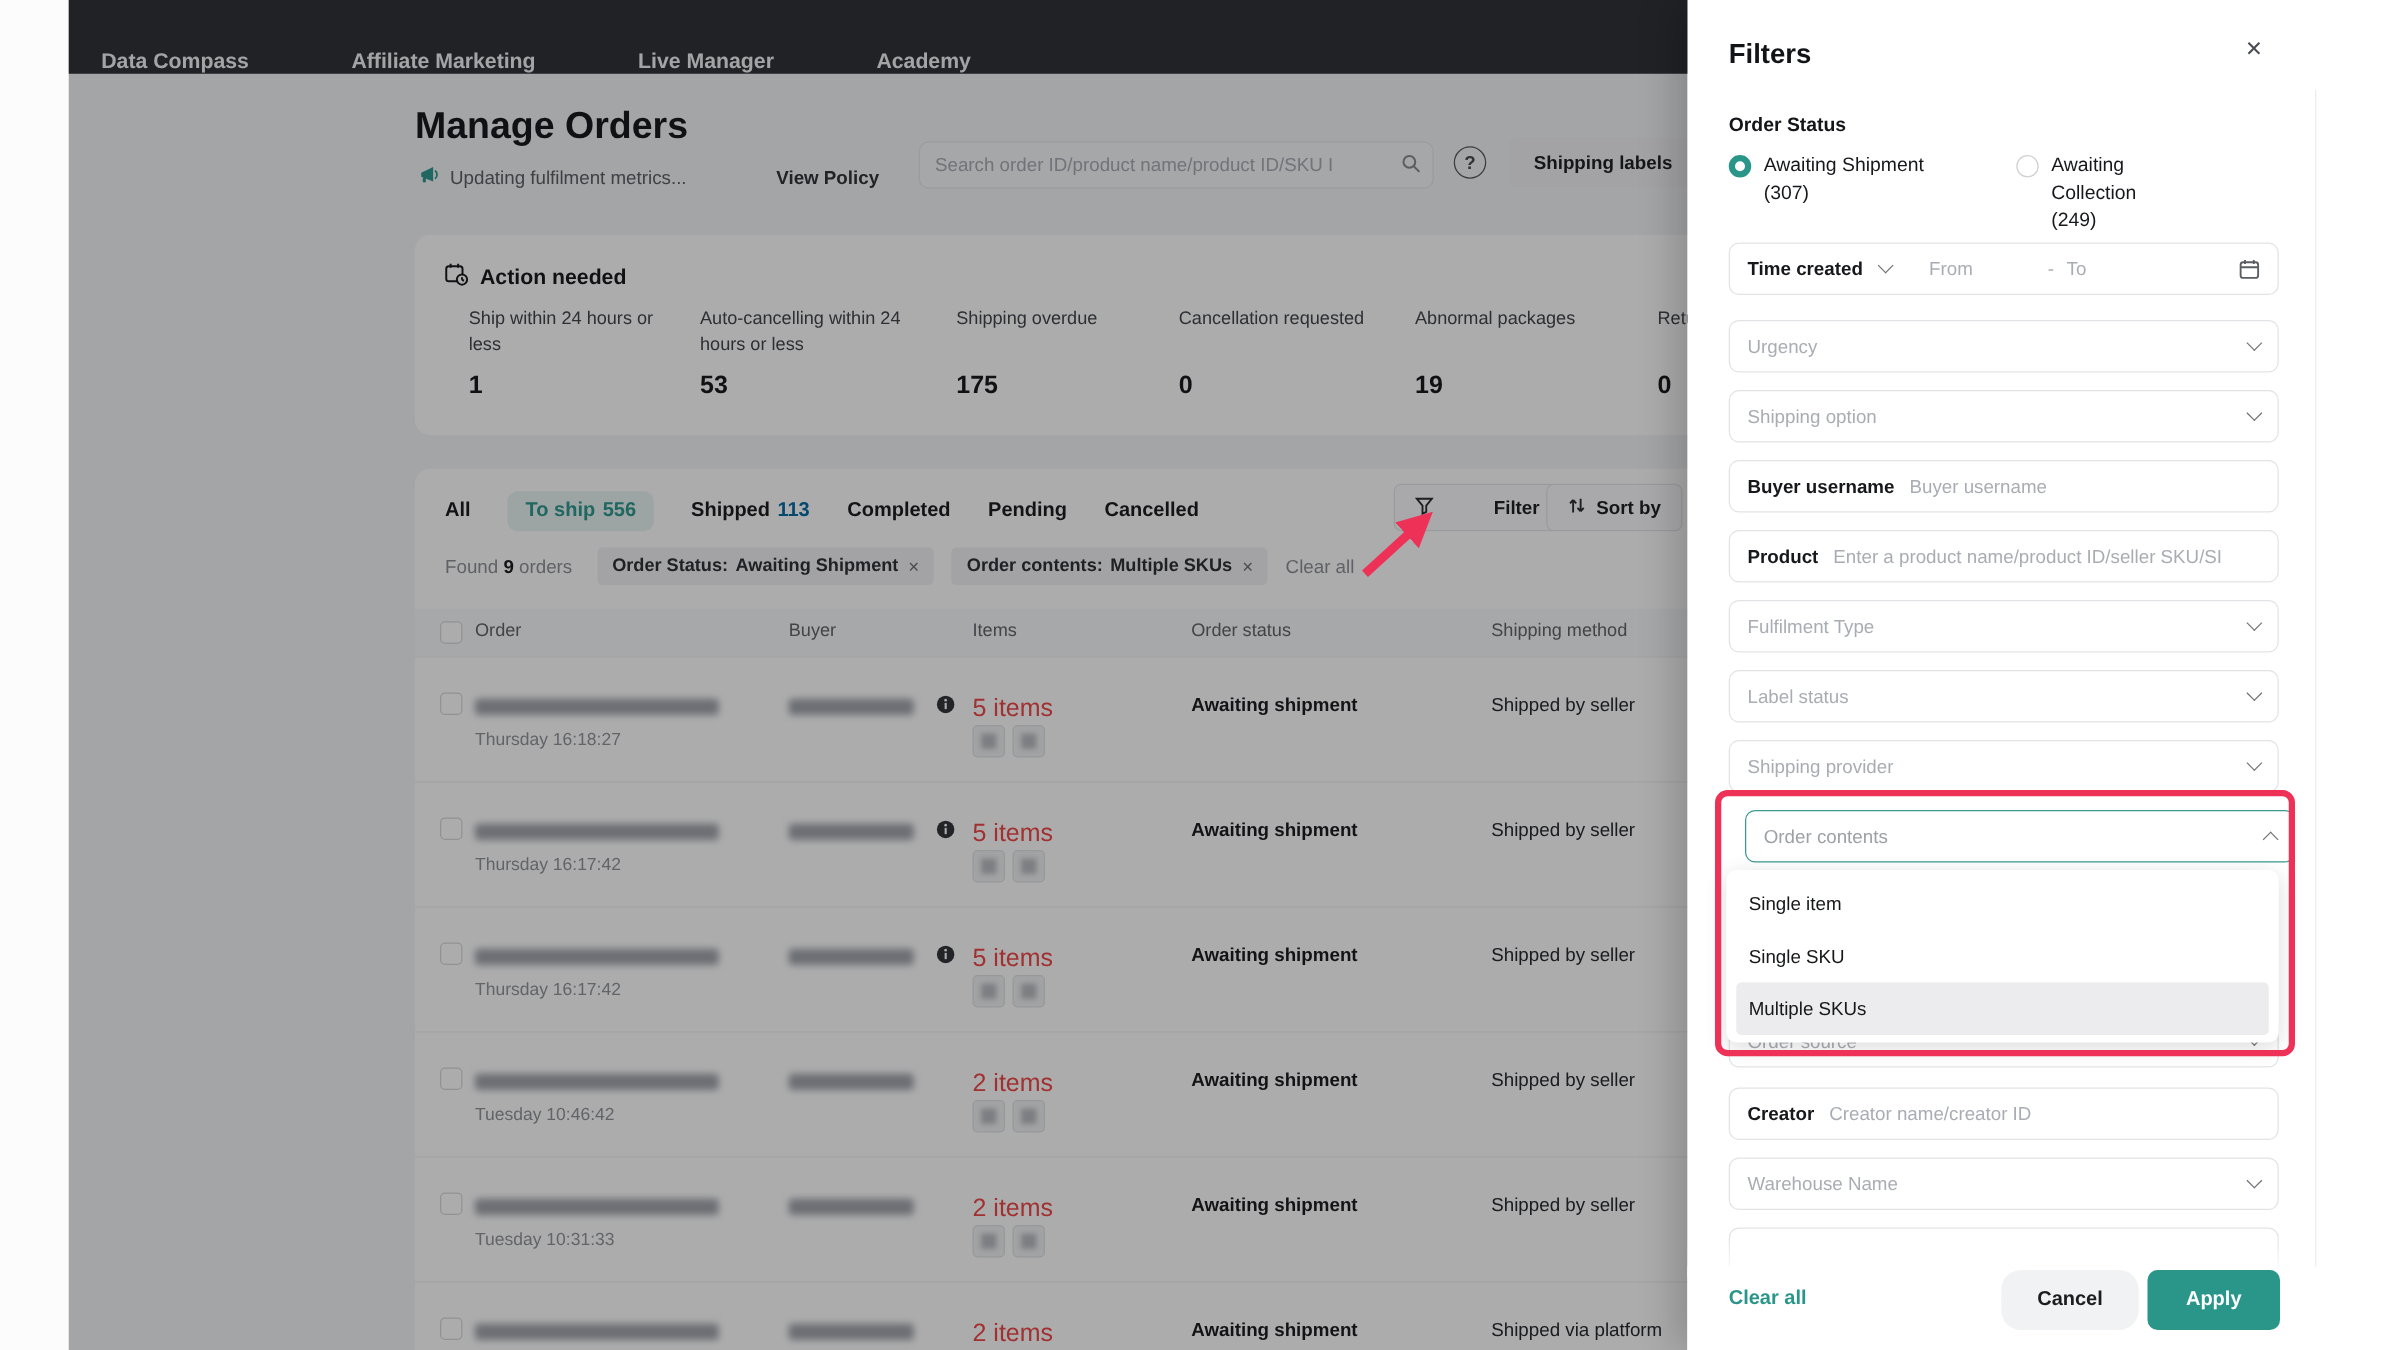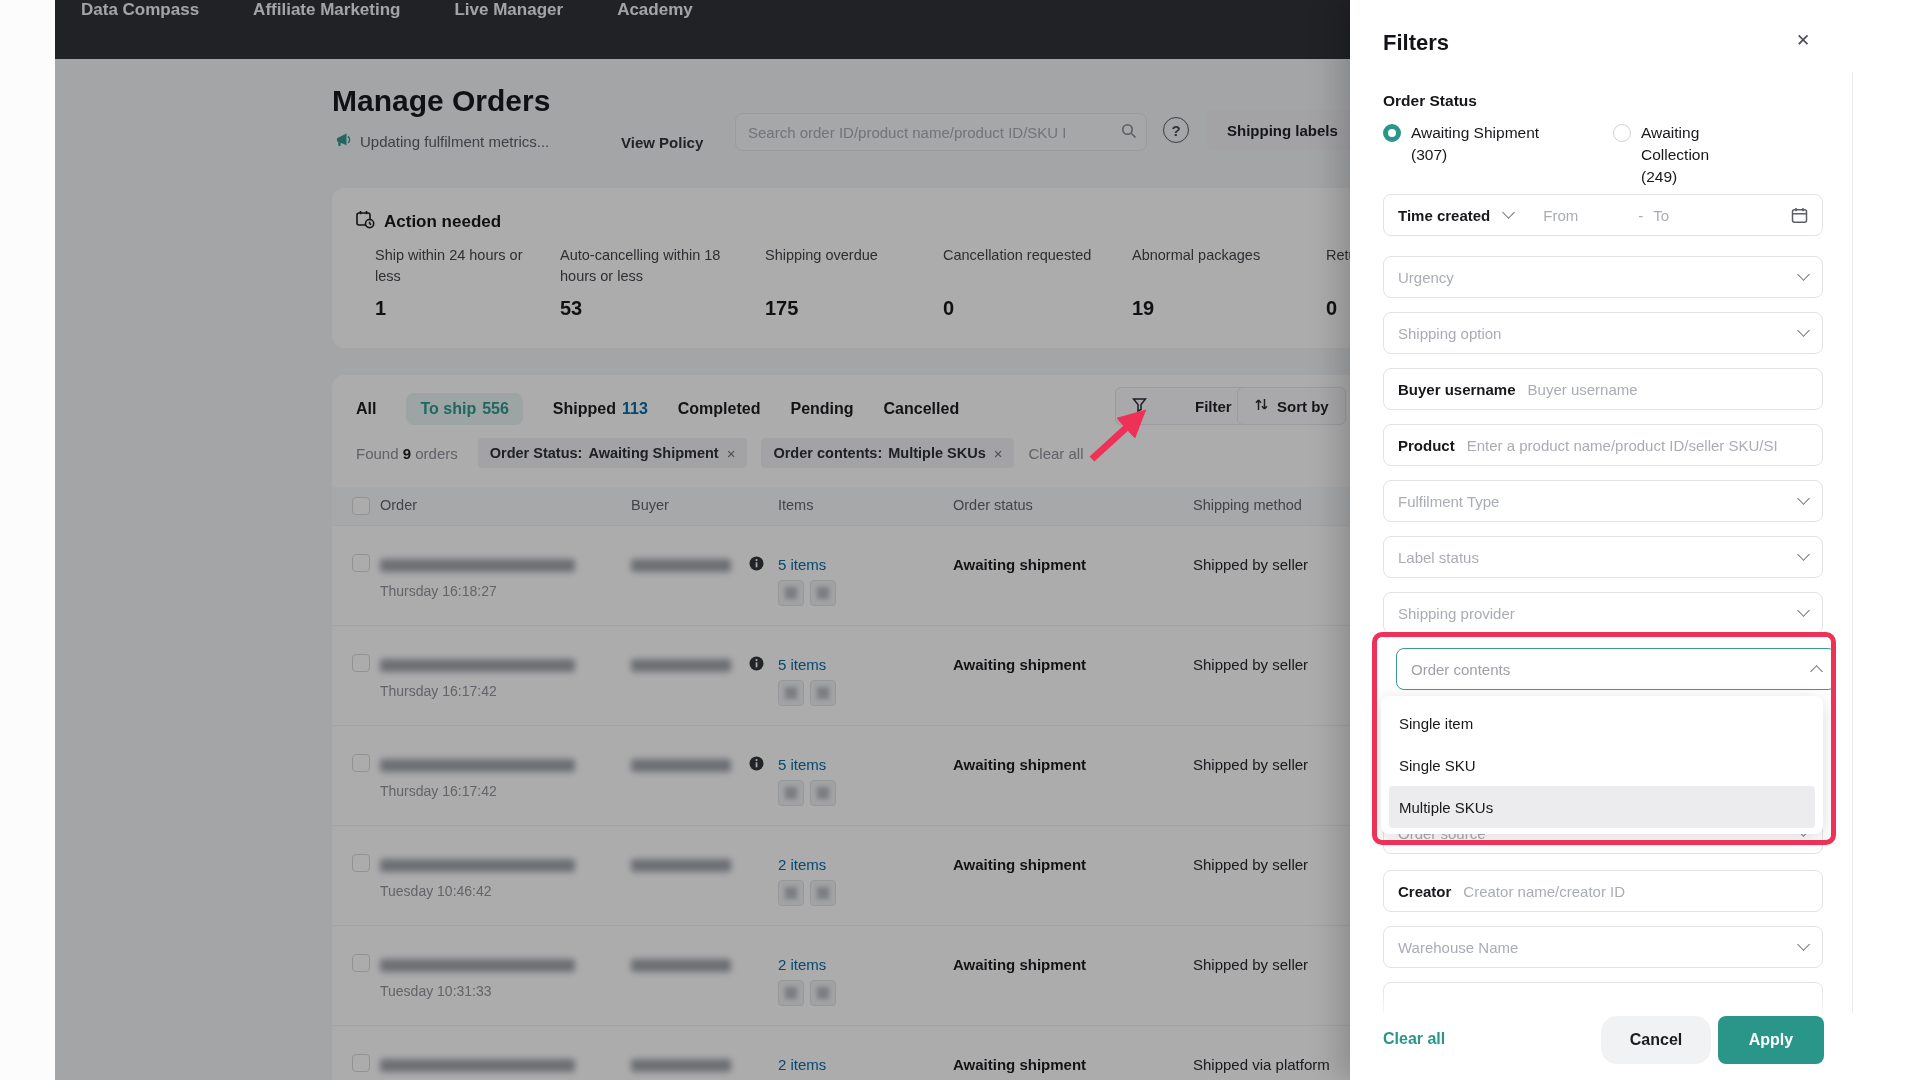--- a/index.html
+++ b/index.html
@@ -5,21 +5,21 @@
   * { box-sizing: border-box; margin: 0; padding: 0; }
   body { font-family: "Liberation Sans", sans-serif; background:#fff; }
   #screen { position:relative; width:1920px; height:1080px; overflow:hidden; background:#fff; }
 
   
   .leftstrip { position:absolute; left:0; top:0; width:55px; height:1080px; background:#fcfcfd; }
 
   
   .main { position:absolute; left:55px; top:0; width:1865px; height:1080px; background:#f3f4f6; }
 
-  .topnav { height:59px; background:#2c2e33; display:flex; align-items:flex-start; gap:54px; padding-left:26px; }
+  .topnav { height:59px; background:#2c2e33; display:flex; align-items:flex-end; gap:82px; padding-left:26px; }
   .topnav .navitem { color:#f2f3f4; font-size:17px; font-weight:600; white-space:nowrap; }
 
   .page-title { position:absolute; left:277px; top:84px; font-size:30px; font-weight:700; color:#131417; }
   .notice { position:absolute; left:281px; top:132px; display:flex; align-items:center; gap:8px; font-size:15px; color:#595c61; }
   .view-policy { position:absolute; left:566px; top:134px; font-size:15px; font-weight:600; color:#2e3034; }
 
   .search-box { position:absolute; left:680px; top:113px; width:412px; height:38px; }
   .search-box input { width:100%; height:100%; border:1px solid #e5e6e8; background:#f6f7f9; border-radius:8px; padding:0 36px 0 12px; font-size:15px; color:#2c2e32; font-family:"Liberation Sans",sans-serif; }
   .search-box input::placeholder { color:#a6aaaf; }
   .search-box .mag { position:absolute; right:10px; top:10px; }
@@ -64,21 +64,21 @@
   .checkbox { width:18px; height:18px; border:1.5px solid #d6d8da; border-radius:4px; background:#fff; display:inline-block; }
 
   .trow { position:absolute; left:0; right:0; height:100px; border-top:1px solid #f0f1f2; }
   .r0 { top:150px; } .r1 { top:250px; } .r2 { top:350px; } .r3 { top:450px; } .r4 { top:550px; } .r5 { top:650px; }
   .trow .x-check { top:28px; }
   .blob { background:#9fa3a8; filter:blur(3px); border-radius:3px; height:13px; }
   .order-blob { position:absolute; left:48px; top:33px; width:195px; }
   .time { position:absolute; left:48px; top:57px; font-size:14px; color:#8f9297; }
   .buyer-blob { position:absolute; left:299px; top:33px; width:100px; }
   .info-ic { position:absolute; left:417px; top:30px; }
-  .items-txt { position:absolute; left:446px; top:30px; font-size:15px; color:#0369a1; }
+  .items-txt { position:absolute; left:446px; top:30px; font-size:20px; color:#ef4444; }
   .thumbs { position:absolute; left:446px; top:54px; display:flex; gap:6px; }
   .thumb { width:26px; height:26px; background:#f0f1f2; border:1px solid #e0e1e3; border-radius:4px; display:flex; align-items:center; justify-content:center; }
   .thumb i { display:block; width:12px; height:12px; background:#b6b9bd; filter:blur(2px); }
   .status-txt { position:absolute; left:621px; top:30px; font-size:15px; font-weight:700; color:#17181a; }
   .method-txt { position:absolute; left:861px; top:30px; font-size:15px; color:#232528; }
 
   
   .dim { position:absolute; left:55px; top:0; width:1295px; height:1080px; background:rgba(12,13,15,0.34); z-index:50; }
 
   
@@ -174,21 +174,21 @@
               <line x1="13.6" y1="11.7" x2="13.6" y2="13.8"></line>
               <line x1="13.6" y1="13.8" x2="15.2" y2="14.6"></line>
             </svg></span>
         <span>Action needed</span>
       </div>
       <div class="stat stat0">
         <div class="lab">Ship within 24 hours or less</div>
         <div class="val">1</div>
       </div>
       <div class="stat stat1">
-        <div class="lab">Auto-cancelling within 18 hours or less</div>
+        <div class="lab">Auto-cancelling within 24 hours or less</div>
         <div class="val">53</div>
       </div>
       <div class="stat stat2">
         <div class="lab">Shipping overdue</div>
         <div class="val">175</div>
       </div>
       <div class="stat stat3">
         <div class="lab">Cancellation requested</div>
         <div class="val">0</div>
       </div>

